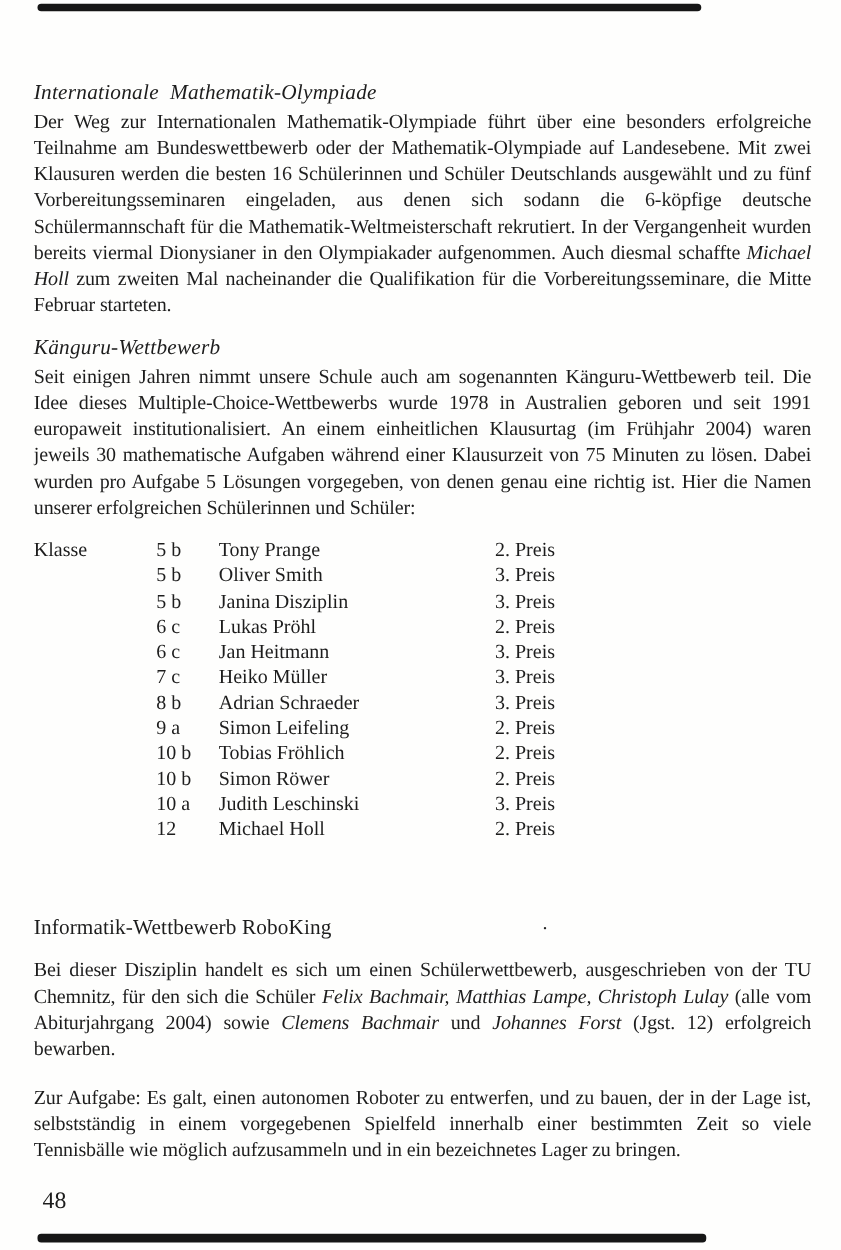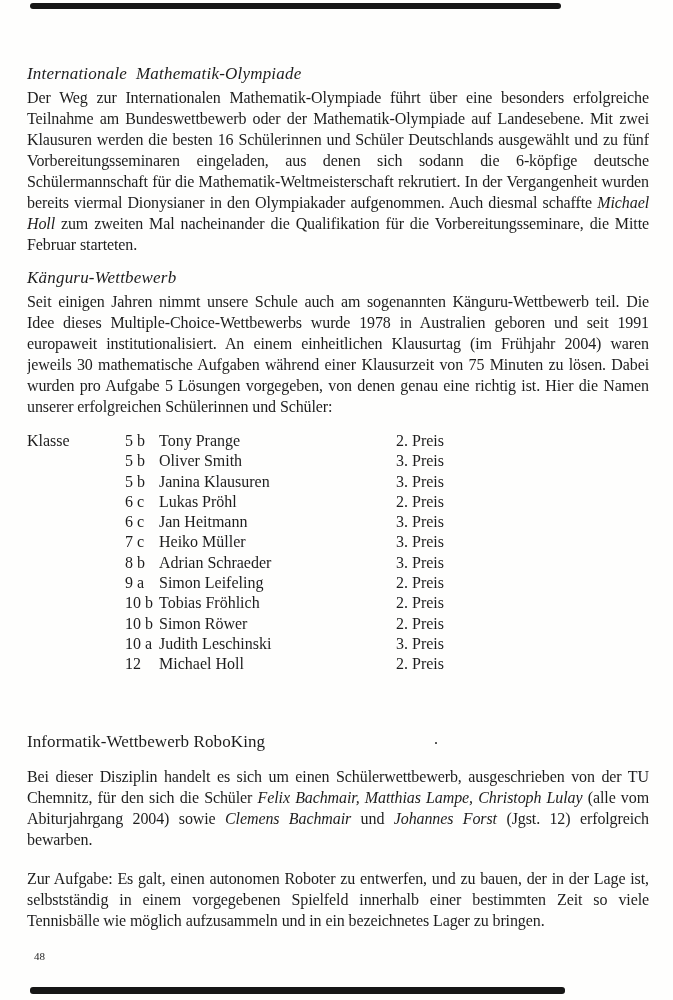--- a/index.html
+++ b/index.html
@@ -37,23 +37,23 @@
   .bar-bottom { left: 30px; top: 987px; width: 535px; height: 7px; }
   .ktable {
     left: 27px; top: 431px; width: 622px;
     font-size: 16px;
     text-decoration: underline;
   }
   .krow { position: relative; height: 20.3px; line-height: 20.3px; }
   .kcell { position: absolute; top: 0; white-space: nowrap; }
   .kcell.c-label  { left: 0; }
   .kcell.c-klasse { left: 98px; }
-  .kcell.c-name   { left: 132px; }
+  .kcell.c-name   { left: 148px; }
   .kcell.c-preis  { left: 336px; margin-left: 33px; }
-  .page-number { font-size: 11px; }
+  .page-number { font-size: 19px; }
   .stray-dot { font-size: 16px; }
 </style>
 </head>
 <body>
 
 <div class="page">
 
   <div class="abs scan-bar bar-top"></div>
 
   <div class="abs heading" style="left:27px; top:64px;">Internationale  Mathematik-Olympiade</div>
@@ -72,21 +72,21 @@
           <span class="kcell c-name">Tony Prange</span>
           <span class="kcell c-preis">2. Preis</span>
         </div>
         <div class="krow">
           <span class="kcell c-klasse">5 b</span>
           <span class="kcell c-name">Oliver Smith</span>
           <span class="kcell c-preis">3. Preis</span>
         </div>
         <div class="krow">
           <span class="kcell c-klasse">5 b</span>
-          <span class="kcell c-name">Janina Klausuren</span>
+          <span class="kcell c-name">Janina Disziplin</span>
           <span class="kcell c-preis">3. Preis</span>
         </div>
         <div class="krow">
           <span class="kcell c-klasse">6 c</span>
           <span class="kcell c-name">Lukas Pröhl</span>
           <span class="kcell c-preis">2. Preis</span>
         </div>
         <div class="krow">
           <span class="kcell c-klasse">6 c</span>
           <span class="kcell c-name">Jan Heitmann</span>

